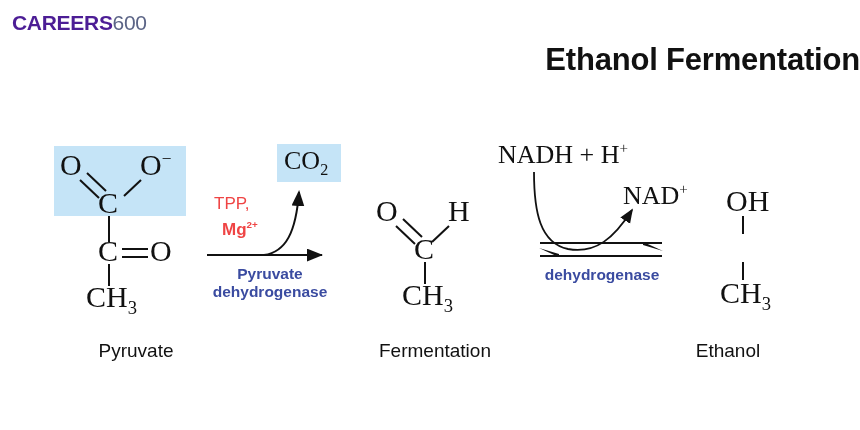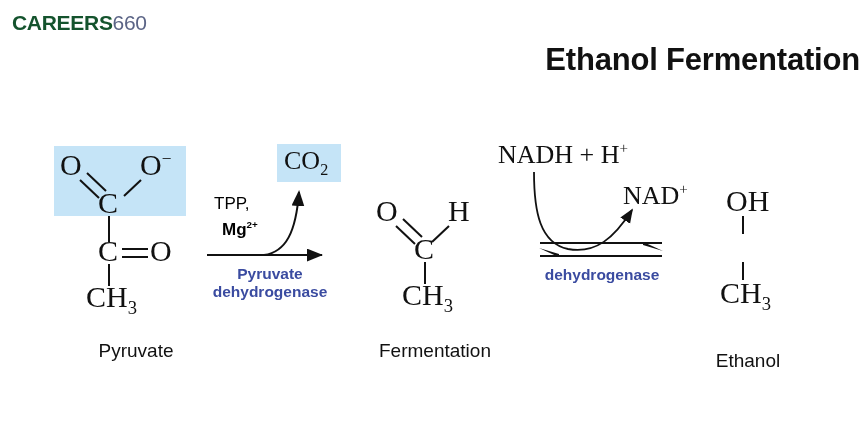--- a/index.html
+++ b/index.html
@@ -24,21 +24,21 @@
     left: 12px;
     top: 12px;
     font-family: "Liberation Sans", sans-serif;
     font-size: 21px;
     letter-spacing: -0.3px;
     white-space: nowrap;
     line-height: 1;
   }
   #logo .lg-careers {
     font-weight: bold;
-    color: #14532d;
+    color: #4c1d95;
   }
   #logo .lg-360 {
     font-weight: normal;
     color: #5b6486;
   }
 
   
   #title {
     position: absolute;
     left: 0;
@@ -98,21 +98,21 @@
     width: 64px;
     height: 38px;
     background: #c5e4f7;
   }
 
   
   .cofactor-sans {
     position: absolute;
     font-family: "Liberation Sans", sans-serif;
     font-size: 17px;
-    color: #000000;
+    color: #ef4444;
     line-height: 1.25;
     white-space: nowrap;
   }
   .cofactor-serif {
     position: absolute;
     font-family: "Liberation Serif", serif;
     font-size: 26px;
     color: #111111;
     line-height: 1;
     white-space: nowrap;
@@ -142,21 +142,21 @@
   }
 
   svg { overflow: visible; }
 </style>
 </head>
 <body>
 
 <div id="canvas">
 
   <div id="logo">
-    <span class="lg-careers">CAREERS</span><span class="lg-360">660</span>
+    <span class="lg-careers">CAREERS</span><span class="lg-360">600</span>
   </div>
 
   <div id="title">Ethanol Fermentation</div>
 
   <div id="pyruvate-highlight"></div>
 
   <div class="atom" style="left:60px; top:150px;">O</div>
 
   <div class="atom" style="left:140px; top:150px;"><span>O</span><span class="sup">−</span></div>
 
@@ -250,15 +250,15 @@
   <div class="atom" style="left:726px; top:186px;">OH</div>
   <div class="bond vbond" style="left:742px; top:216px; height:18px;"></div>
 
 
   <div class="bond vbond" style="left:742px; top:262px; height:18px;"></div>
 
   <div class="atom" style="left:720px; top:278px;"><span>CH</span><span class="sub">3</span></div>
 
   <div class="mol-name" style="left:46px; top:340px; width:180px;">Pyruvate</div>
   <div class="mol-name" style="left:340px; top:340px; width:190px;">Fermentation</div>
-  <div class="mol-name" style="left:668px; top:340px; width:160px;margin-top:10px;">Ethanol</div>
+  <div class="mol-name" style="left:648px; top:340px; width:160px;">Ethanol</div>
 
 </div>
 
 </body></html>

